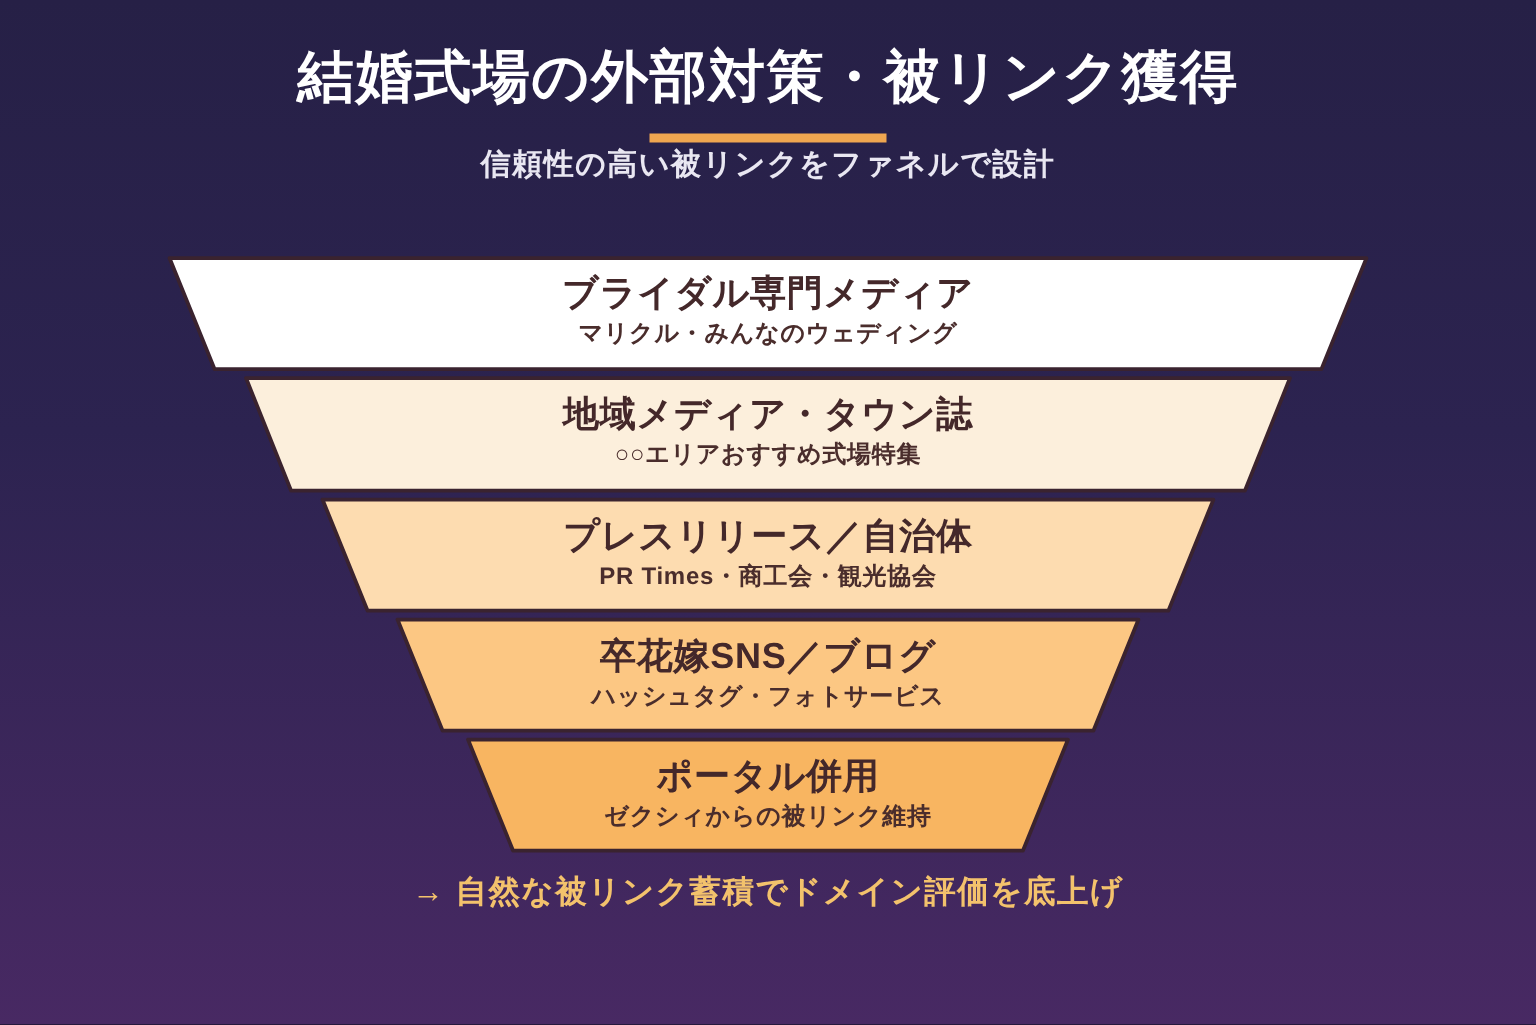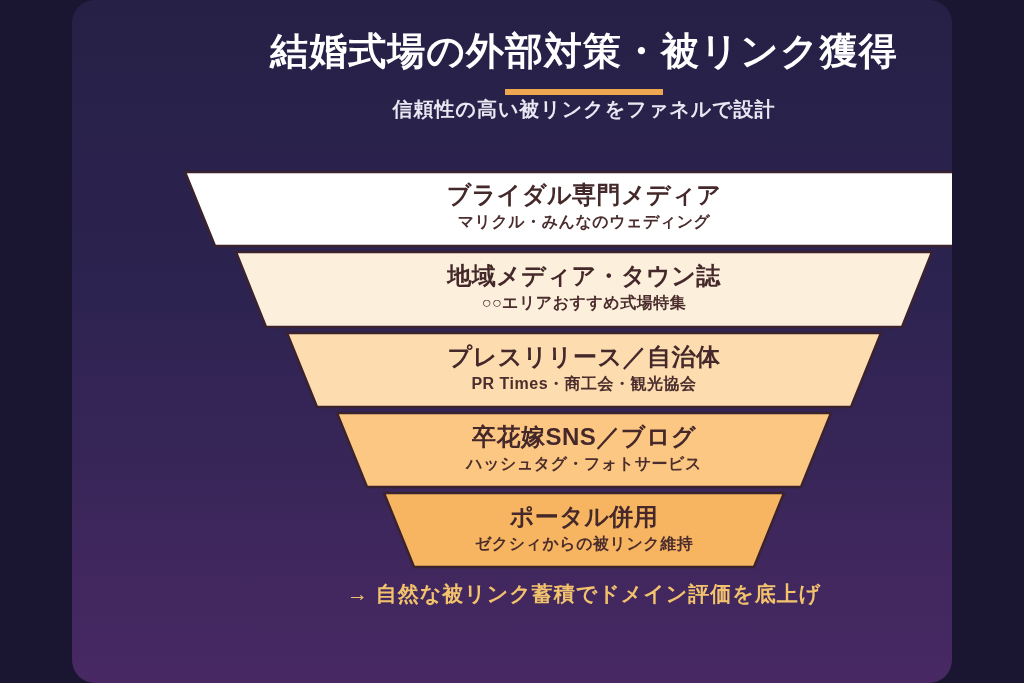--- a/index.html
+++ b/index.html
@@ -3,26 +3,25 @@
 <meta charset="utf-8">
 <style>
   html, body {
     margin: 0;
     padding: 0;
     background: #1a1530;
     font-family: "Liberation Sans", "DejaVu Sans", sans-serif;
   }
   .canvas {
     position: relative;
-    width: 880px;
+    width: 1024px;
     height: 683px;
     margin: 0 auto;
     overflow: hidden;
     background: linear-gradient(180deg, #262046 0%, #2c2350 42%, #482963 100%);
-    border-radius: 23px;
   }
   svg.scene {
     position: absolute;
     left: 0;
     top: 0;
     width: 1024px;
     height: 683px;
     display: block;
   }
   .main-title {

